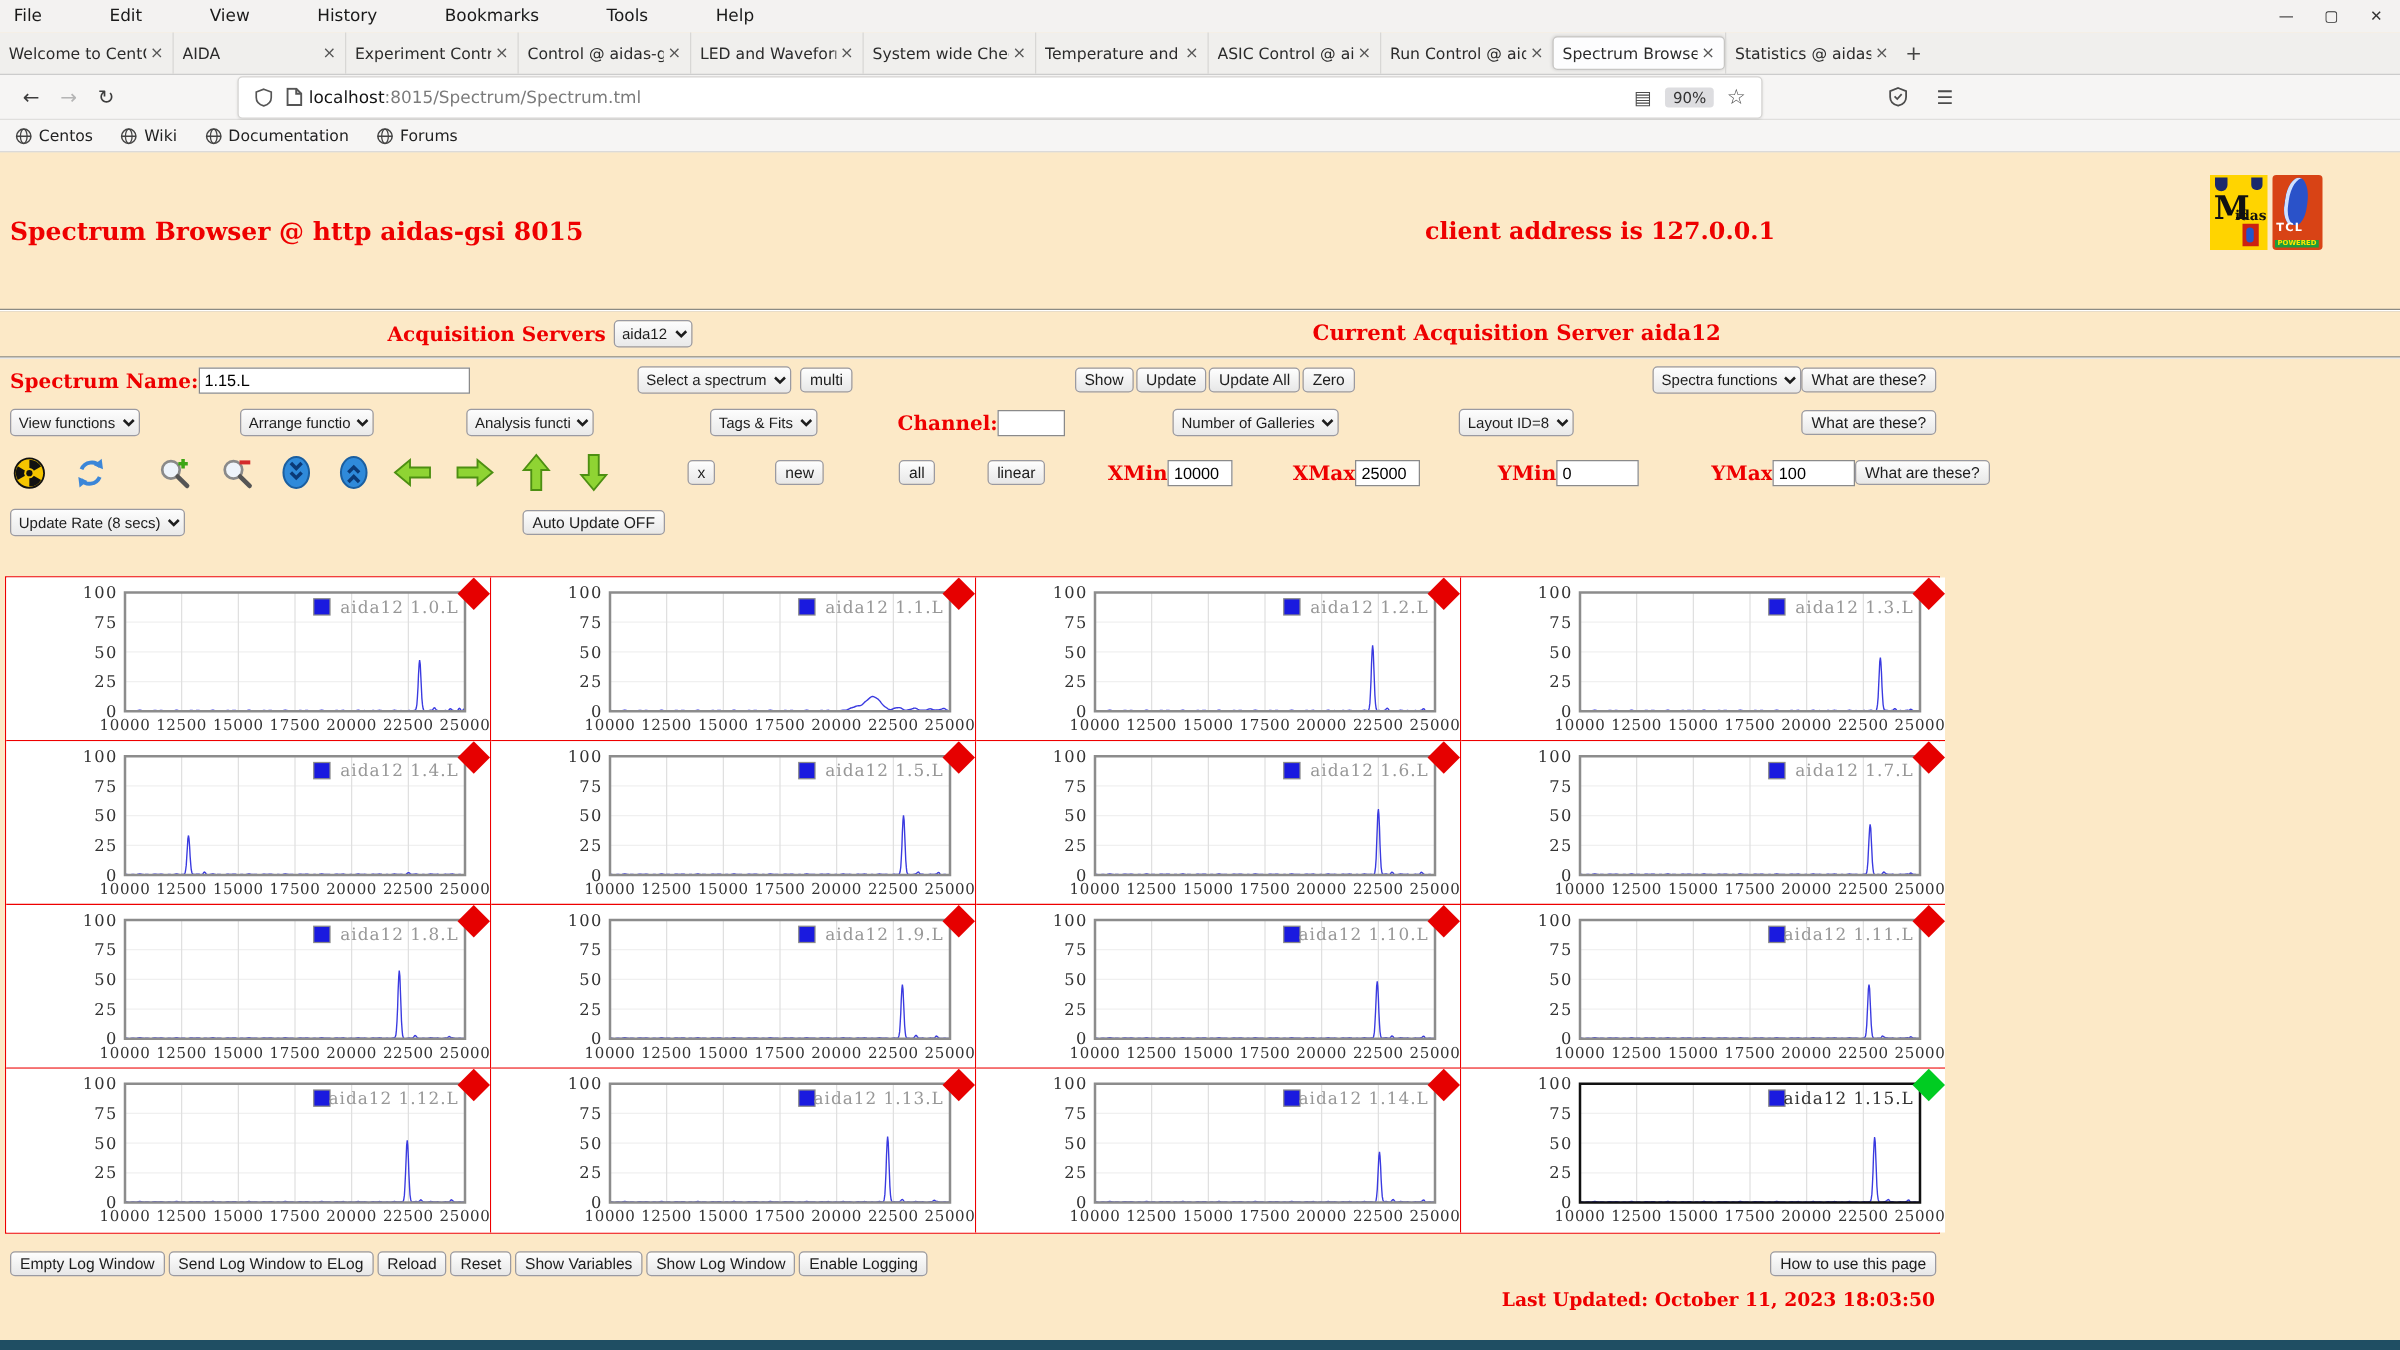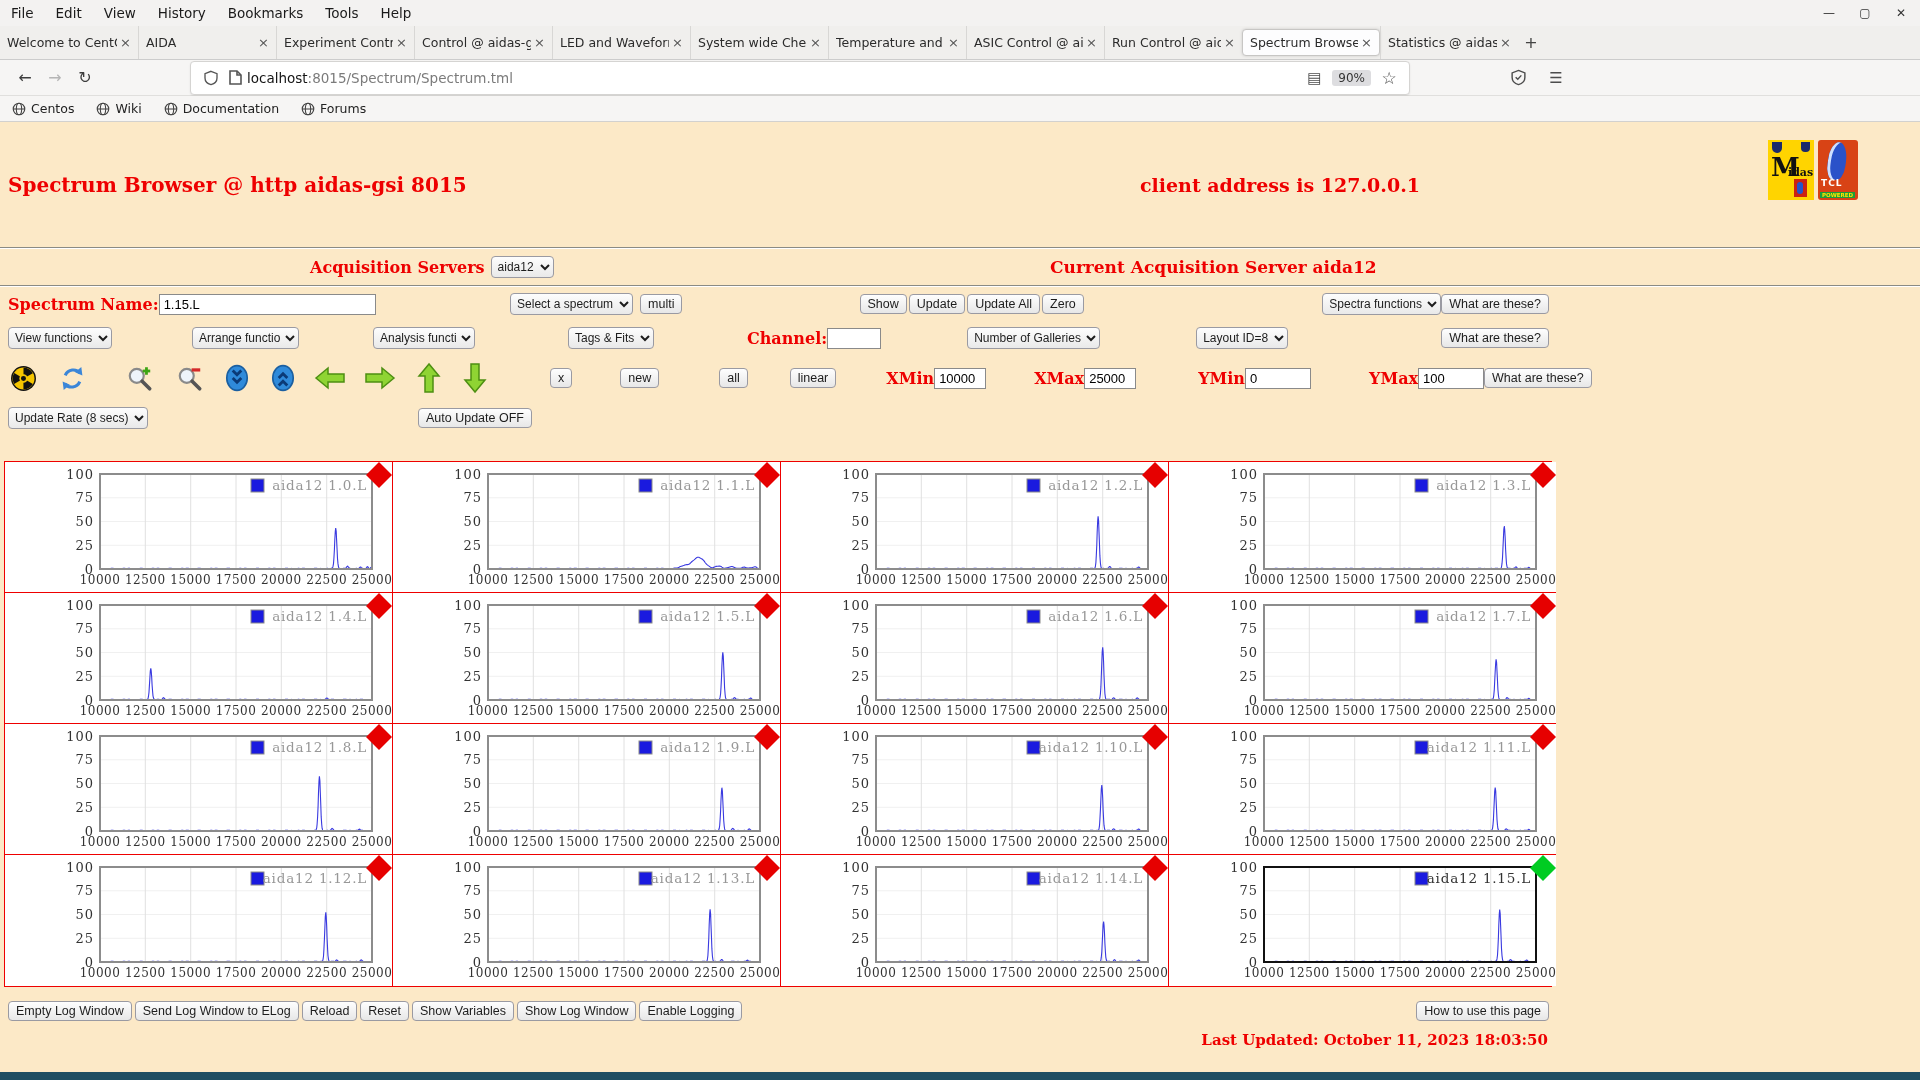--- a/index.html
+++ b/index.html
@@ -116,21 +116,21 @@
 
   .footer-row { width:1556px; display:flex; align-items:flex-start; gap:3px; padding:14px 0 0 8px; }
   .footer-row .help { margin-left:auto; margin-right:7px; }
   .last-updated { width:1556px; text-align:right; padding:10px 8px 0 0; font-size:15px; }
   .bottom-strip { height:8px; background:#1f4e63; flex:none; }
 </style>
 </head>
 <body>
 
 <div class="menubar">
-  <div id="menu-items" style="display:flex;">
+  <div id="menu-items" style="display:flex;gap:32px;">
       <span class="menu-item">File</span>
       <span class="menu-item">Edit</span>
       <span class="menu-item">View</span>
       <span class="menu-item">History</span>
       <span class="menu-item">Bookmarks</span>
       <span class="menu-item">Tools</span>
       <span class="menu-item">Help</span>
     </div>
   <div class="win-controls" id="win-controls">
       <span>—</span>
@@ -314,21 +314,21 @@
       <span style="width:264px;"></span>
       <select class="ctl"><option>Spectra functions</option></select>
       <button class="btn help" style="margin-left:auto;margin-right:7px;">What are these?</button>
     </div>
 
     <div class="crow">
       <select class="ctl" style="width:104px;"><option>View functions</option></select>
       <select class="ctl" style="width:107px;margin-left:80px;"><option>Arrange functions</option></select>
       <select class="ctl" style="width:102px;margin-left:74px;"><option>Analysis functions</option></select>
       <select class="ctl" style="margin-left:93px;"><option>Tags &amp; Fits</option></select>
-      <span class="rlabel" style="margin-left:93px;">Channel:</span>
+      <span class="rlabel" style="margin-left:64px;">Channel:</span>
       <input class="txt" style="width: 54px;" value="">
       <select class="ctl" style="margin-left:86px;"><option>Number of Galleries</option></select>
       <select class="ctl" style="margin-left:96px;"><option>Layout ID=8</option></select>
       <button class="btn" style="margin-left:auto;margin-right:7px;">What are these?</button>
     </div>
 
     <div class="crow icons-row">
       <span class="icon" style="margin-left:2px;">
         <svg width="27" height="27" viewBox="0 0 26 26">
             <circle cx="13" cy="13" r="12" fill="#111"></circle>

